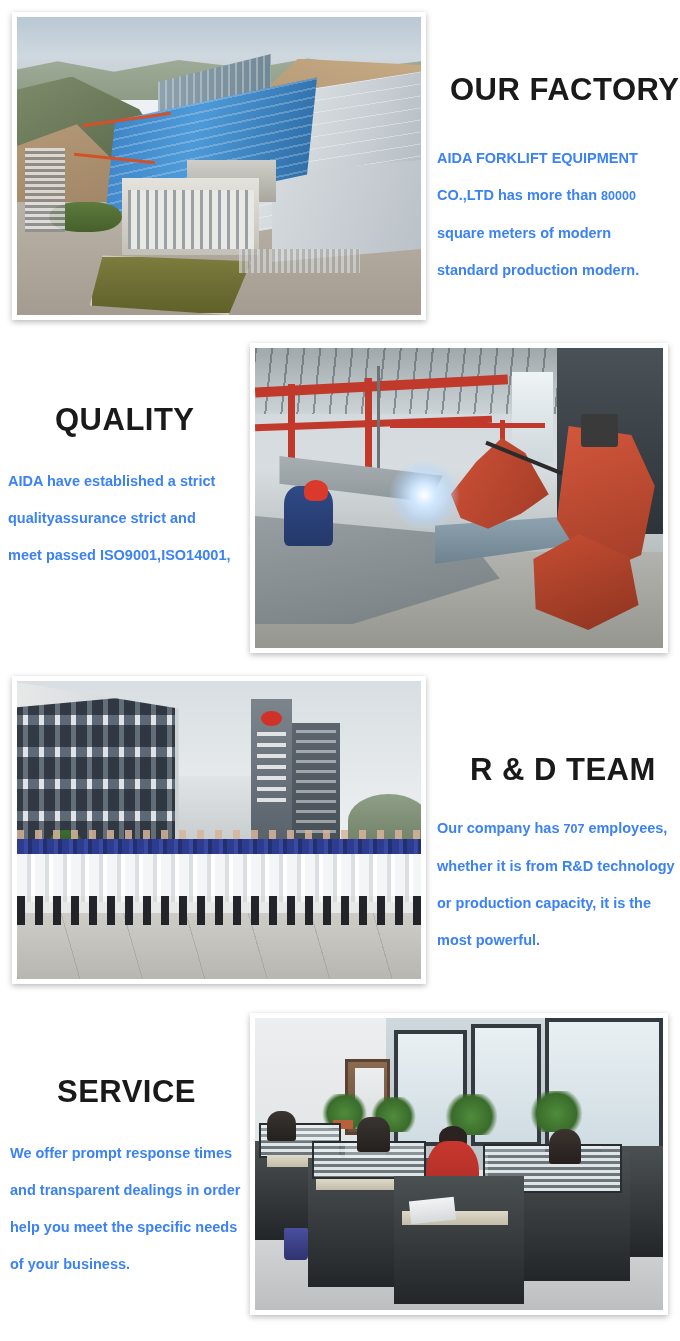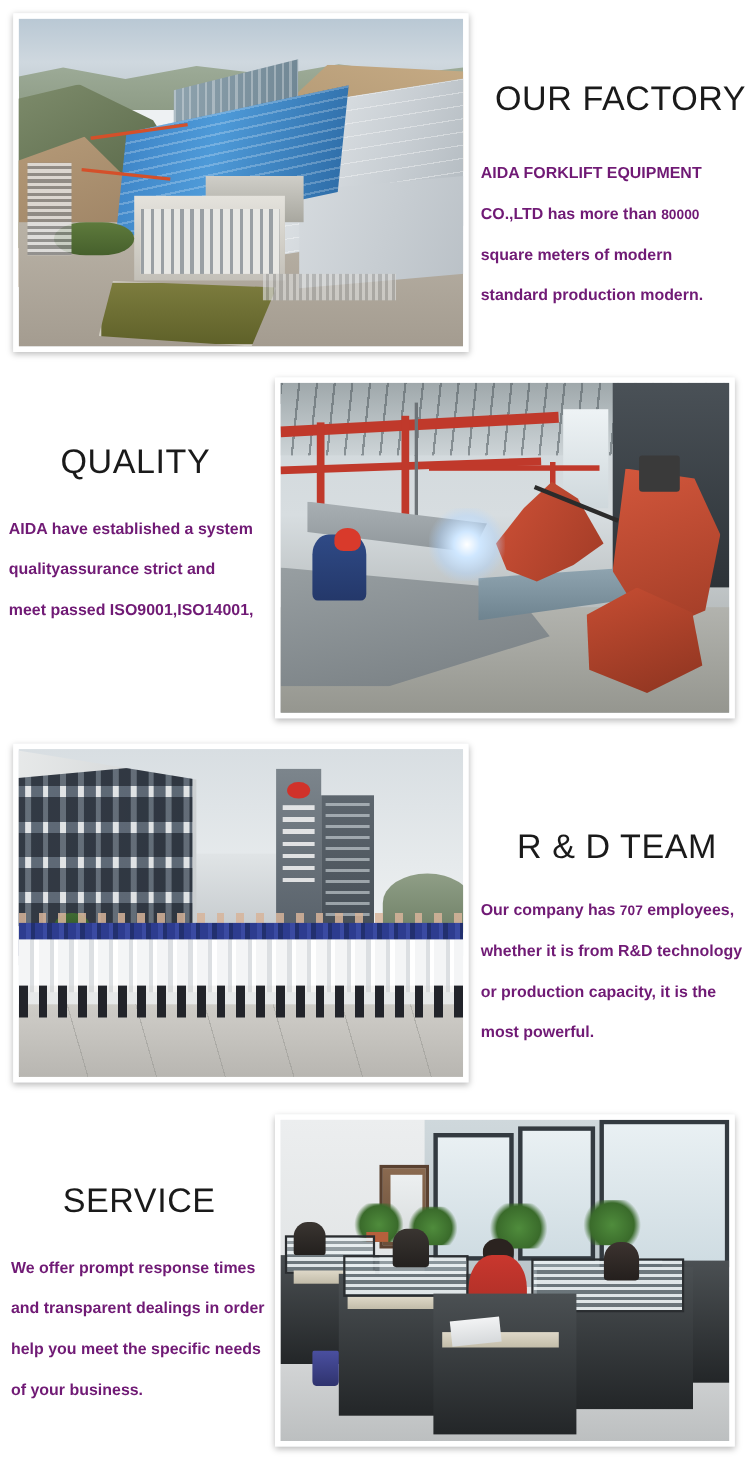--- a/index.html
+++ b/index.html
@@ -18,30 +18,30 @@
     border: 5px solid #ffffff;
     box-shadow: 0 2px 6px rgba(0,0,0,0.28);
     overflow: hidden;
   }
   .photo .scene { position:absolute; inset:0; overflow:hidden; }
   .ly { position:absolute; }
 
   
   .heading {
     position: absolute;
-    font-weight: normal;
+    font-weight: bold;
     color: #1a1a1a;
     letter-spacing: 0.5px;
     white-space: nowrap;
   }
   .body-block { position: absolute; }
   .body-block p {
     font-size: 14.5px;
     font-weight: bold;
-    color: #701a75;
+    color: #3b82f6;
     line-height: 37px;
     white-space: nowrap;
   }
   .small-num { font-size: 12.5px; }
 
   
   #photo-factory { left:12px; top:12px; width:414px; height:308px; }
   .sky1 { left:0; top:0; width:100%; height:22%;
           background: linear-gradient(#b9c8d4, #cfd8df 60%, #c3cdd2); }
   .farhill { left:0; top:12%; width:100%; height:16%;
@@ -309,21 +309,21 @@
       <div class="ly robot2"></div>
       <div class="ly robot-head"></div>
       <div class="ly robot3"></div>
       <div class="ly arc"></div>
     </div>
   </div>
 
   <div class="heading" style="left:55px; top:402px; font-size:31px;">QUALITY</div>
 
   <div class="body-block" style="left:8px; top:463px; width:240px;">
-    <p>AIDA have established a system</p>
+    <p>AIDA have established a strict</p>
     <p>qualityassurance strict and</p>
     <p>meet passed ISO9001,ISO14001,</p>
   </div>
 
   <div class="photo" id="photo-team">
     <div class="scene">
       <div class="ly t-sky"></div>
       <div class="ly t-hill"></div>
       <div class="ly t-lowbldg"></div>
       <div class="ly t-tower"></div>

